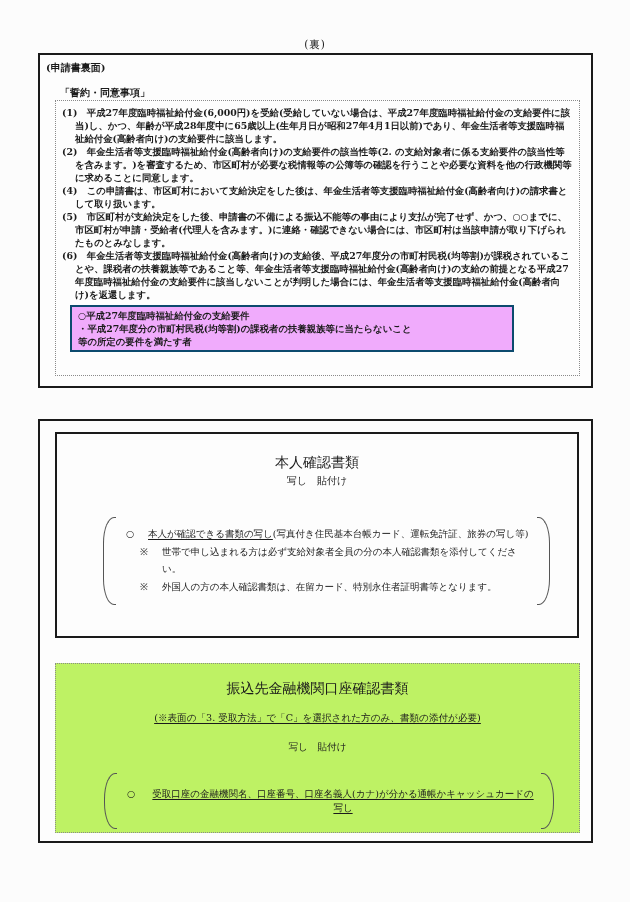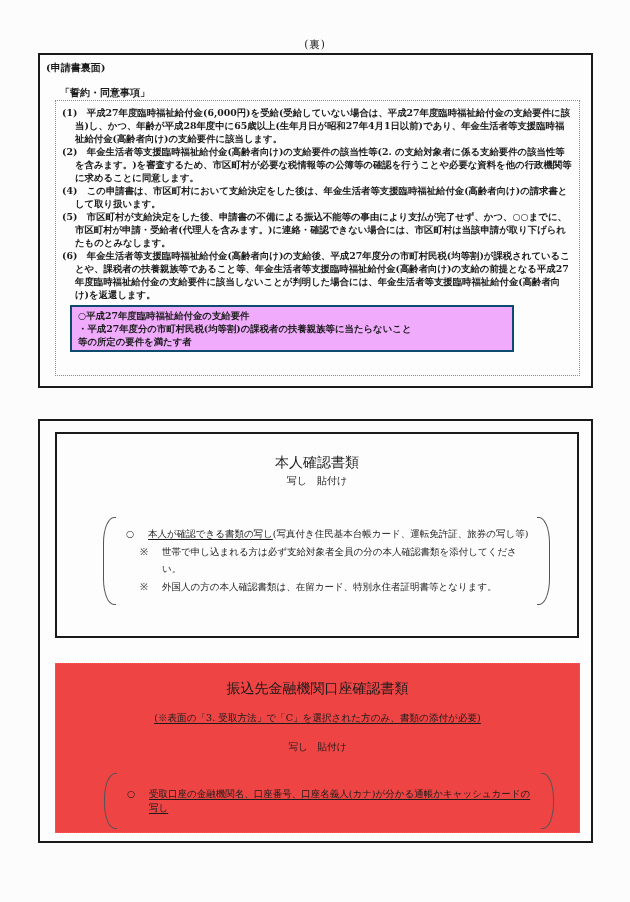--- a/index.html
+++ b/index.html
@@ -45,40 +45,40 @@
     box-sizing:border-box; border:2px solid #1a1a1a; background:#fdfdfd;
   }
   .identity-box {
     position:absolute; left:15px; top:11px; width:524px; height:206px;
     box-sizing:border-box; border:2px solid #1a1a1a;
     padding-top:22px; background:#fdfdfd;
   }
   .bank-box {
     position:absolute; left:15px; top:242px; width:525px; height:170px;
     box-sizing:border-box; border:1px dotted #8a8a8a;
-    padding-top:18px; background:#ef4444;
+    padding-top:18px; background:#bef264;
   }
   .center-title { text-align:center; font-size:14px; line-height:13px; }
   .center-sub   { text-align:center; font-size:10px; line-height:13px; margin-top:5px; }
   .bank-box .center-sub { margin-top:16px; font-size:9.6px; }
 
   
   .note { display:flex; align-items:stretch; }
   .identity-note { margin:30px 27px 0 46px; }
   .bank-note     { margin:20px 25px 0 48px; }
   .brk { flex:0 0 13px; width:13px; border:1px solid #555; box-sizing:border-box; }
   .brk-l { border-right:none; border-top-left-radius:11px 26px; border-bottom-left-radius:11px 26px; }
   .brk-r { border-left:none;  border-top-right-radius:11px 26px; border-bottom-right-radius:11px 26px; }
   .note-body { flex:1; padding:8px 4px 10px 10px; }
   .bank-note .note-body { padding:14px 4px 14px 10px; }
   .note-row { display:flex; font-size:9.5px; line-height:17.5px; }
   .bank-note .note-row { line-height:14px; }
   .note-row .marker { flex:0 0 22px; }
   .note-row.indent { margin-left:14px; }
-  .ul { text-decoration:underline; text-underline-offset:2px; }
+  .ul { text-decoration:underline; text-underline-offset:2px;text-align:center; }
 </style>
 </head>
 <body>
 
 <div class="page">
 
   <div class="back-label">(裏)</div>
 
   <div class="pledge-outer">
     <div class="corner-label">(申請書裏面)</div>

